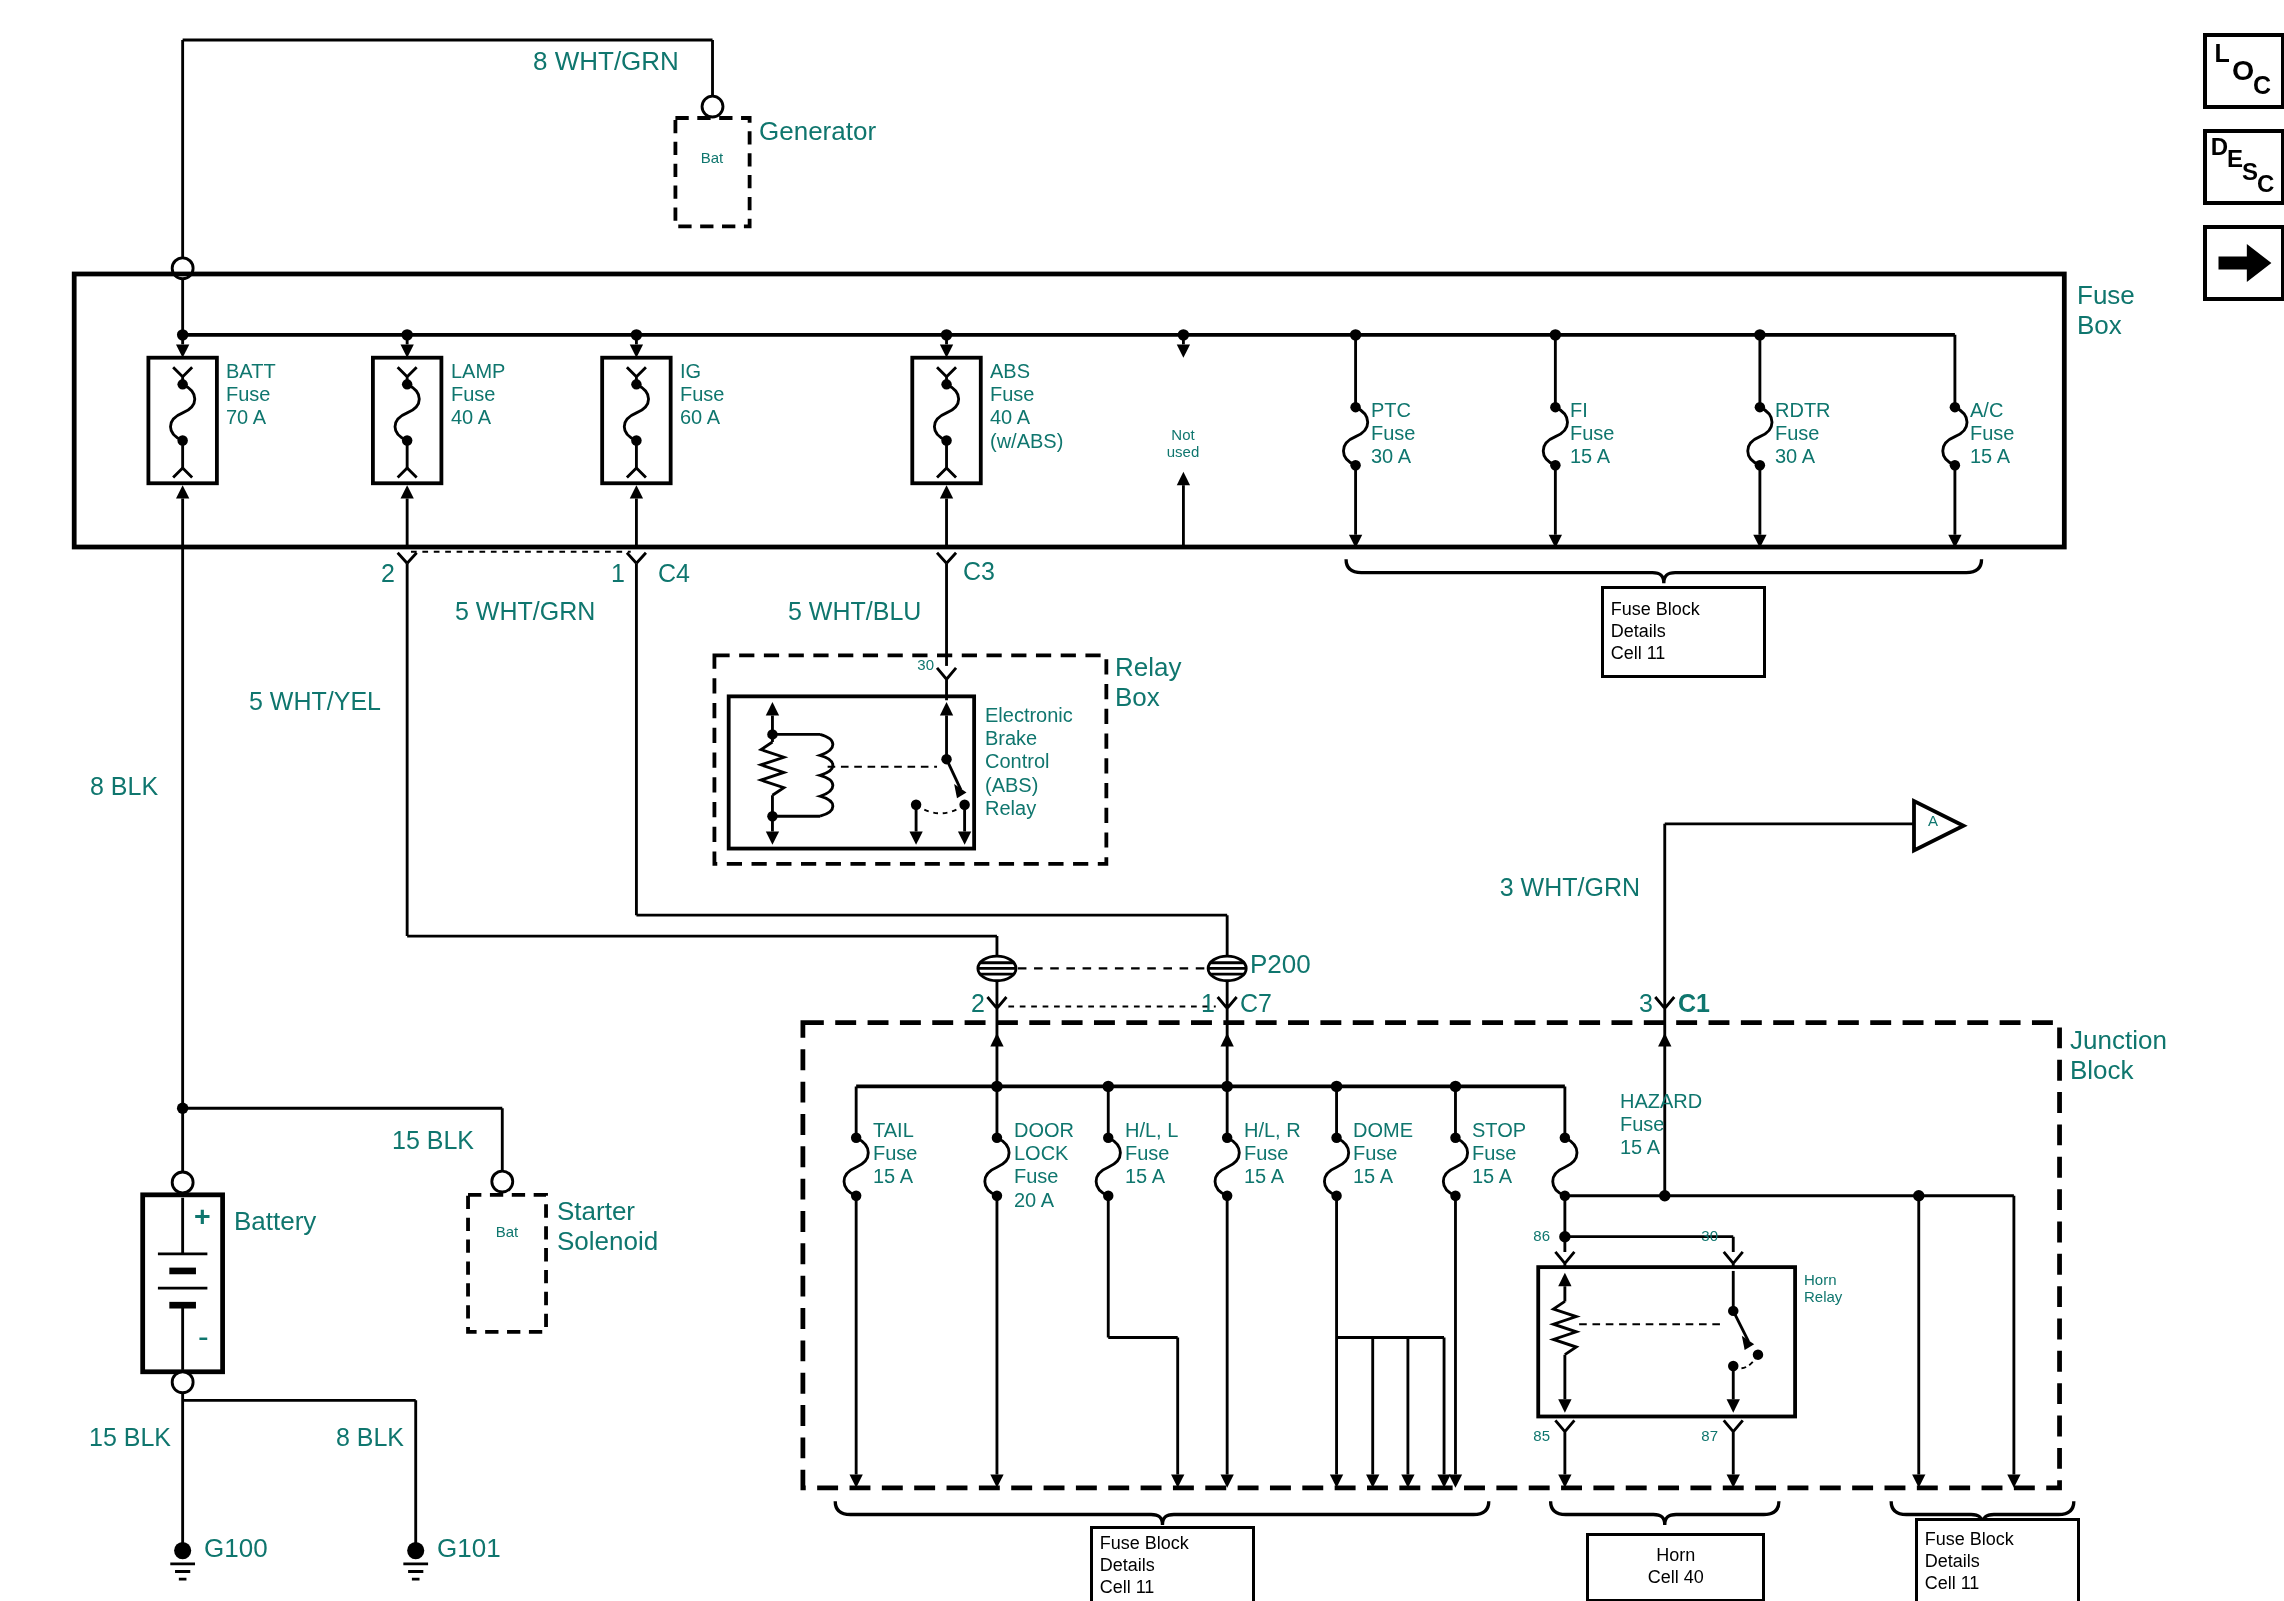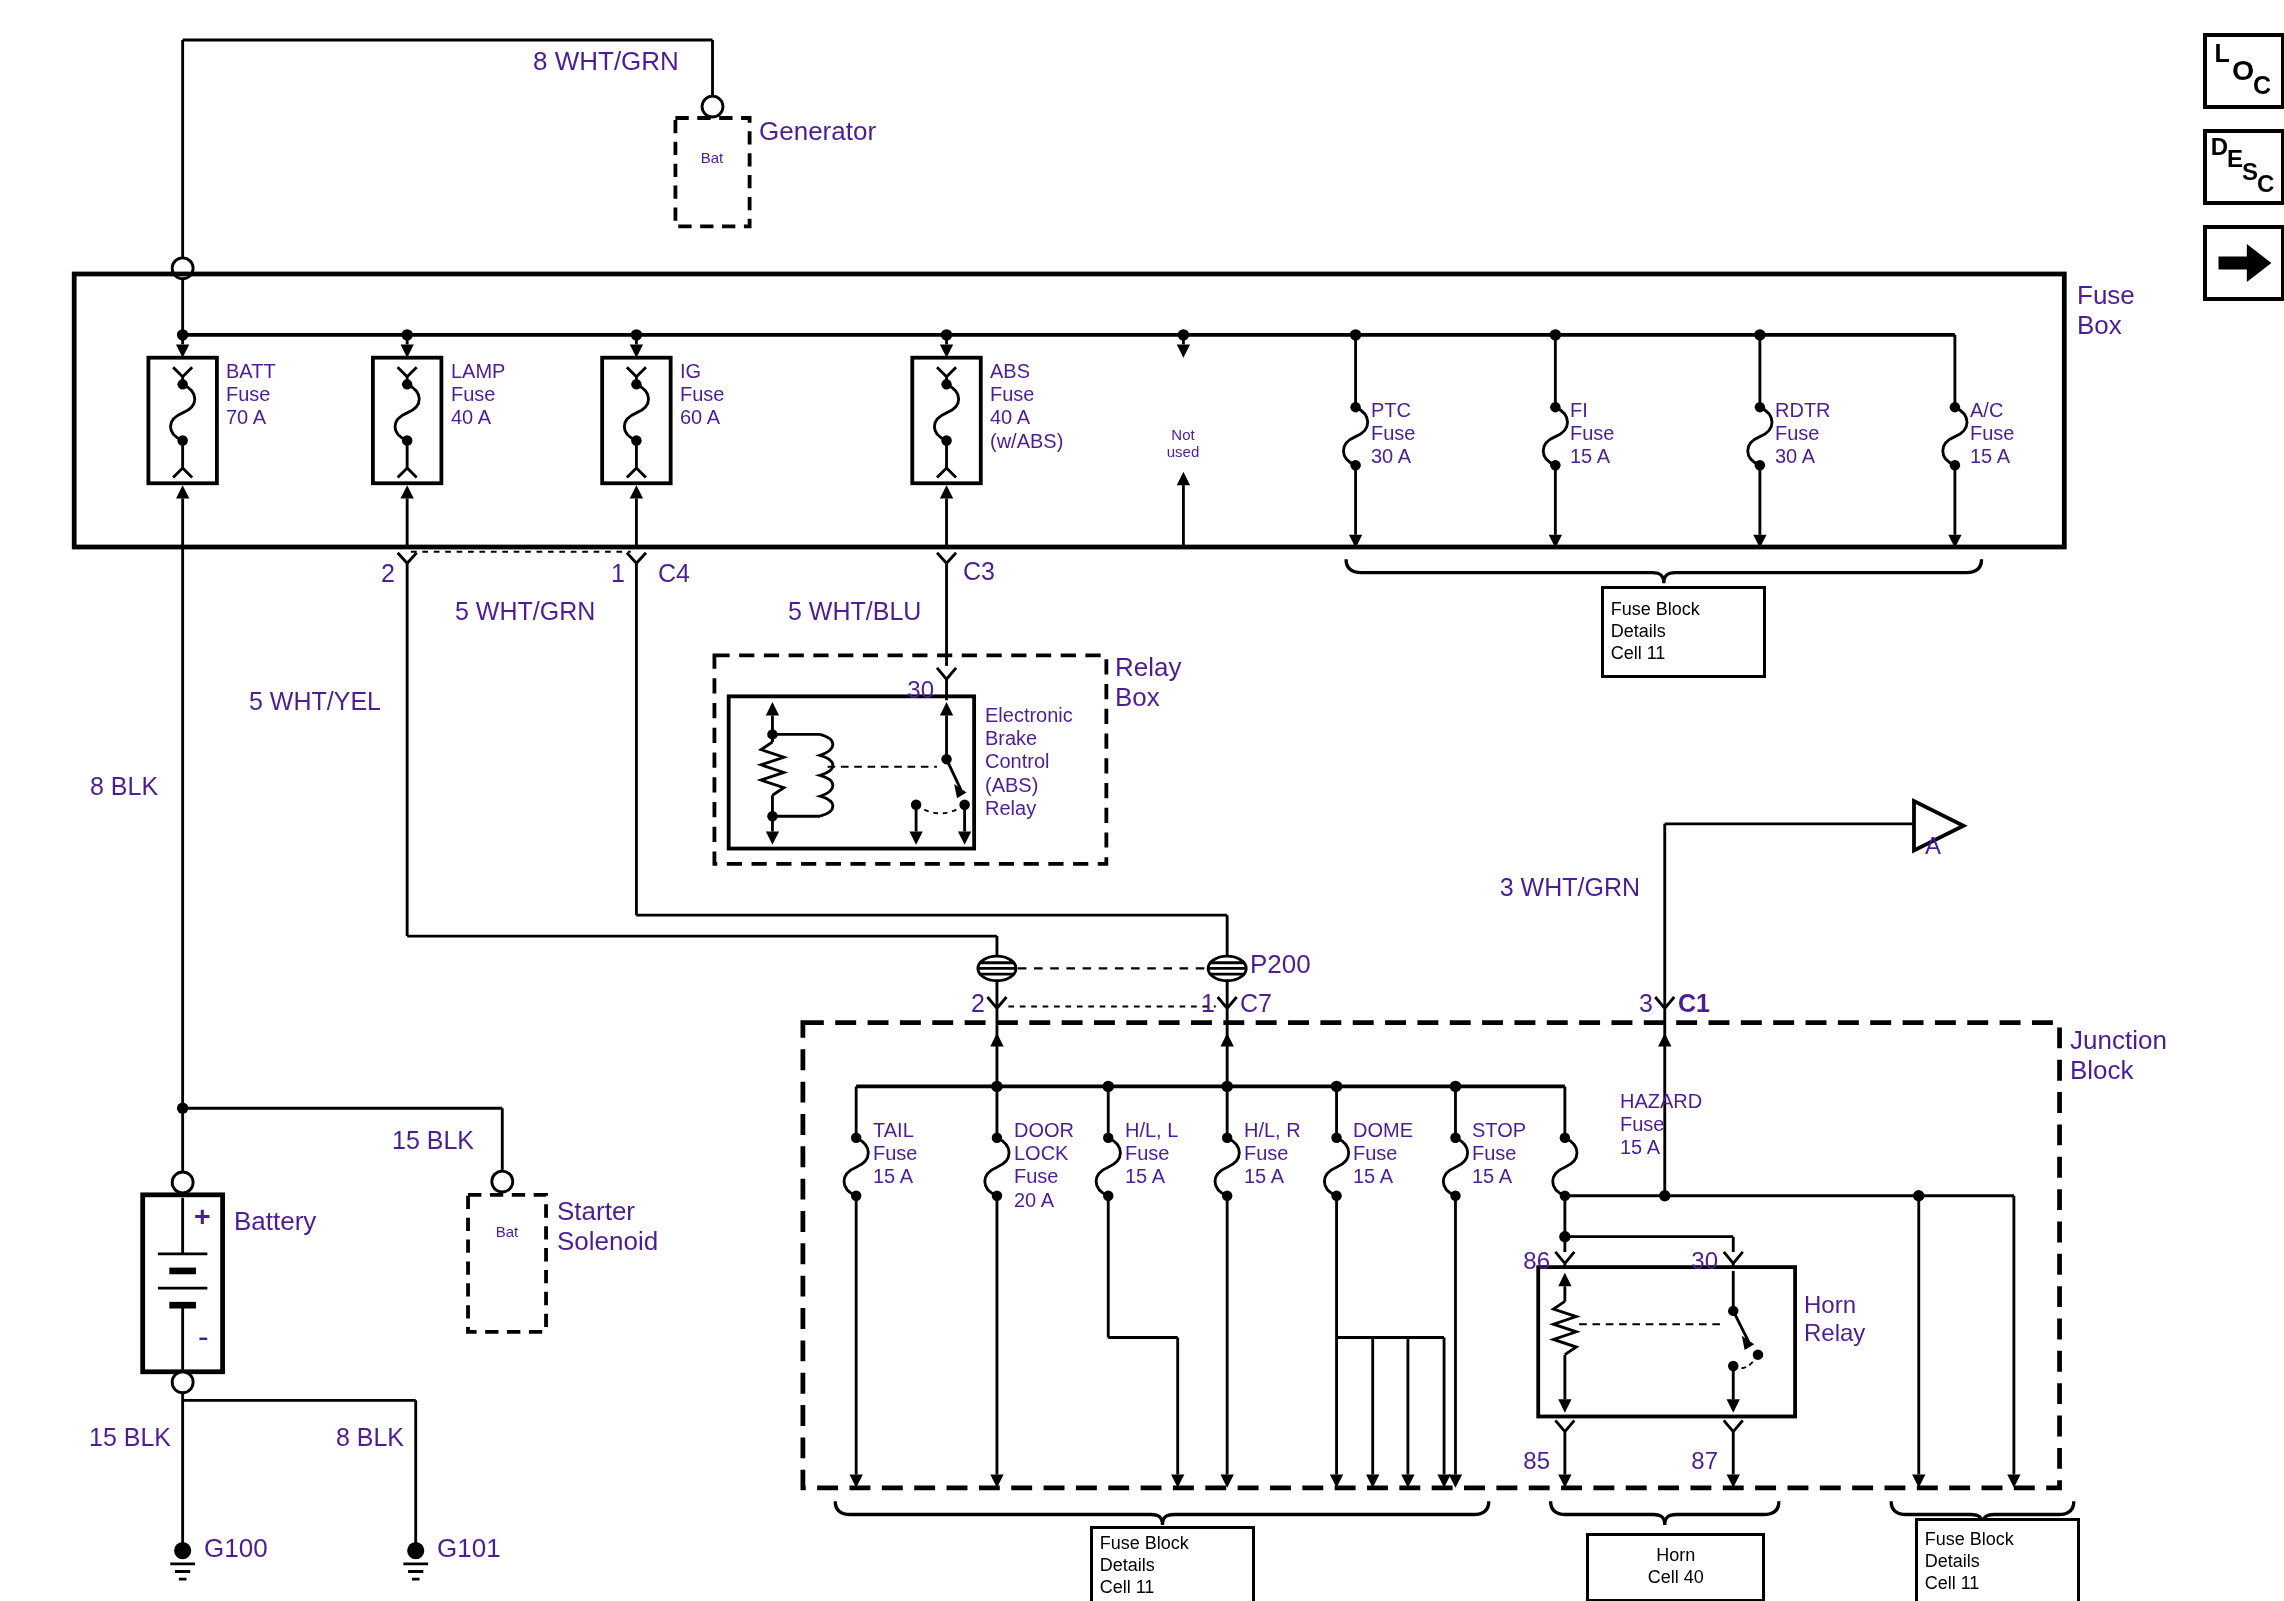--- a/index.html
+++ b/index.html
@@ -1,22 +1,22 @@
 <!DOCTYPE html>
 <html style="font-size:15px"><head>
 <meta charset="utf-8">
 <style>
   html,body{margin:0;padding:0;background:#fff;}
   .stage{position:relative;width:2285px;height:1602px;background:#ffffff;
          font-family:"Liberation Sans", sans-serif;color:#000;overflow:hidden;}
   svg.layer{position:absolute;left:0;top:0;}
-  .lbl{position:absolute;white-space:pre-line;line-height:1.16;font-size:25px;color:#4c1d95;}
+  .lbl{position:absolute;white-space:pre-line;line-height:1.16;font-size:25px;color:#0f766e;}
   .f21{font-size:20px;line-height:1.16;}
   .f22{font-size:15px;line-height:1.1;margin-top:24px;}
-  .f24{font-size:24px;margin-top:20px;}
+  .f24{font-size:15px;}
   .f27{font-size:26px;}
   .f30{font-size:28.5px;font-weight:bold;}
   .f34{font-size:32px;}
   .ctr{text-align:center;}
   .rt{text-align:right;}
   .refbox{position:absolute;border:3.8px solid #000;background:#fff;
           padding:2.9px 6.7px;white-space:pre-line;font-size:18px;line-height:1.22;
           display:flex;align-items:center;}
   .navbtn{position:absolute;left:2203px;width:74px;height:68px;border:4.8px solid #000;
           background:#fff;box-sizing:content-box;cursor:pointer;}

